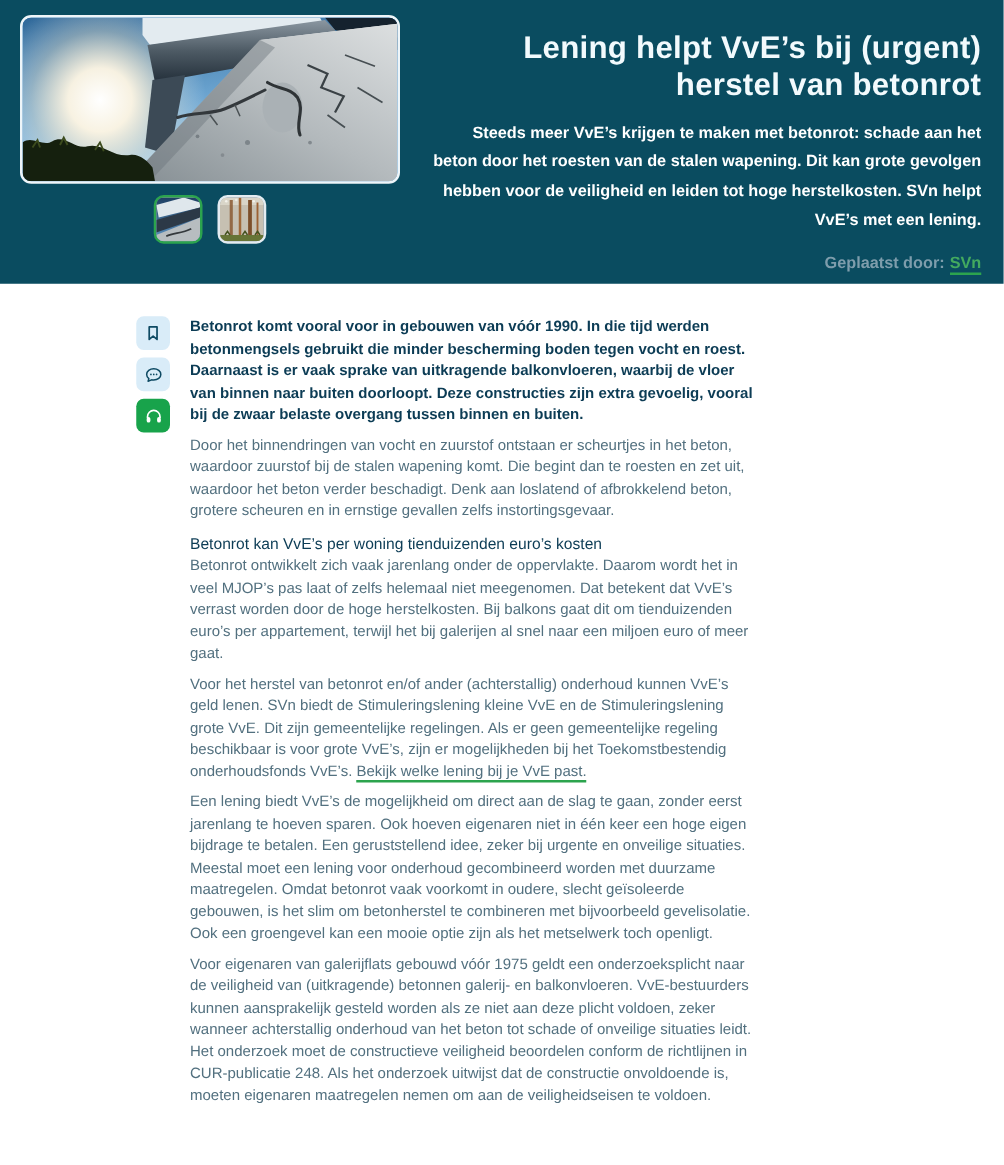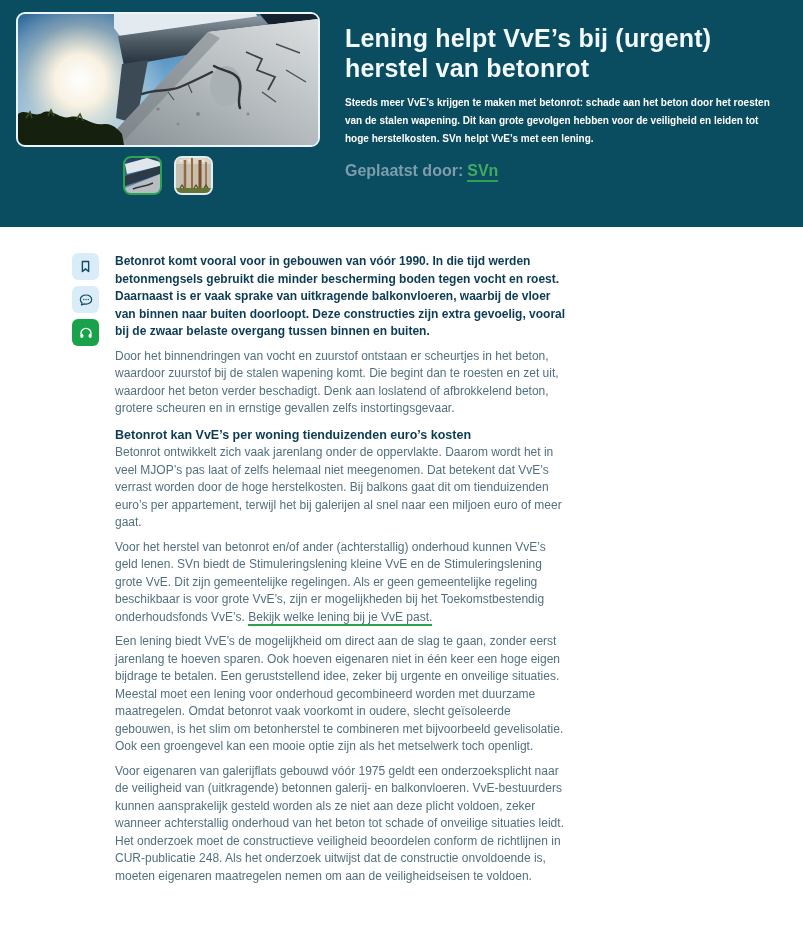--- a/index.html
+++ b/index.html
@@ -8,20 +8,21 @@
     width: 803px; height: 932px; overflow: hidden;
     background: #ffffff;
     font-family: "Liberation Sans", sans-serif;
   }
   
   .hero-band {
     background: #0a4c60;
     height: 227px;
     display: flex;
     padding: 12px 18px 0 16px;
+    text-align: right;
   }
   .hero-media { width: 304px; flex: none; }
   .hero-frame {
     width: 304px; height: 135px;
     border: 2px solid #eef5f9;
     border-radius: 9px;
     overflow: hidden;
     background: #6aa3cf;
   }
   .hero-frame svg { display: block; width: 100%; height: 100%; }
@@ -41,58 +42,58 @@
 
   .hero-text { margin-left: 25px; width: 448px; }
   .hero-text h1 {
     margin: 12px 0 0;
     font-size: 25px; line-height: 1.18;
     letter-spacing: .2px;
     color: #f2fafd; font-weight: bold;
   }
   .hero-intro {
     margin: 11px 0 0;
-    font-size: 10px; font-weight: bold;
+    font-size: 13px; font-weight: bold;
     line-height: 1.8;
     color: #ffffff;
   }
   .posted {
     margin-top: 14px;
-    font-size: 16px; font-weight: bold;
+    font-size: 13px; font-weight: bold;
     color: #7e9dac;
   }
   .posted a {
     color: #43aa5f; text-decoration: none;
     border-bottom: 2px solid #2ca44e;
     padding-bottom: 1px; margin-left: 4px;
     cursor: pointer;
   }
 
   
-  main { display: flex; padding: 26px 0 0 72px; }
+  main { display: flex; padding: 26px 0 0 109px; }
   .share-rail { display: flex; flex-direction: column; gap: 6px; width: 27px; flex: none; }
   .share-btn {
     width: 27px; height: 27px;
     border: none; border-radius: 6px;
     display: flex; align-items: center; justify-content: center;
     padding: 0; cursor: pointer;
   }
   .share-btn.blue  { background: #d9ecf8; }
   .share-btn.green { background: #18a34b; }
   .share-btn svg { display: block; }
 
   article {
     margin-left: 16px; width: 452px;
     color: #52707f;
     font-size: 12px; line-height: 17.5px;
   }
   article p { margin: 0 0 7px; }
   article p.lead { color: #0c3c55; font-weight: bold; }
   article h2 {
-    font-size: 12.5px; font-weight: bold;
+    font-size: 12.5px; font-weight: normal;
     color: #0c3c55;
     margin: 9px 0 0;
     line-height: 17.5px;
   }
   .inline-link {
     color: #52707f; text-decoration: none;
     border-bottom: 2px solid #2ca44e;
     cursor: pointer;
   }
 </style>

